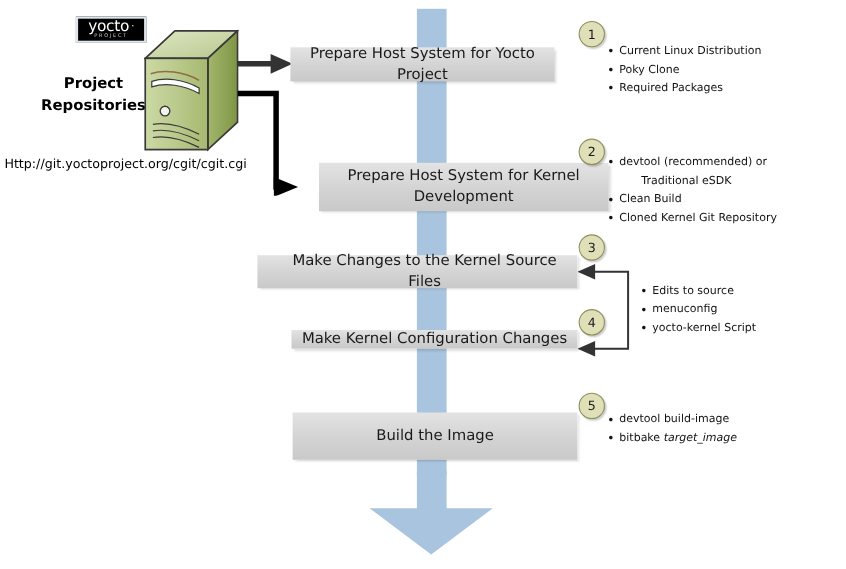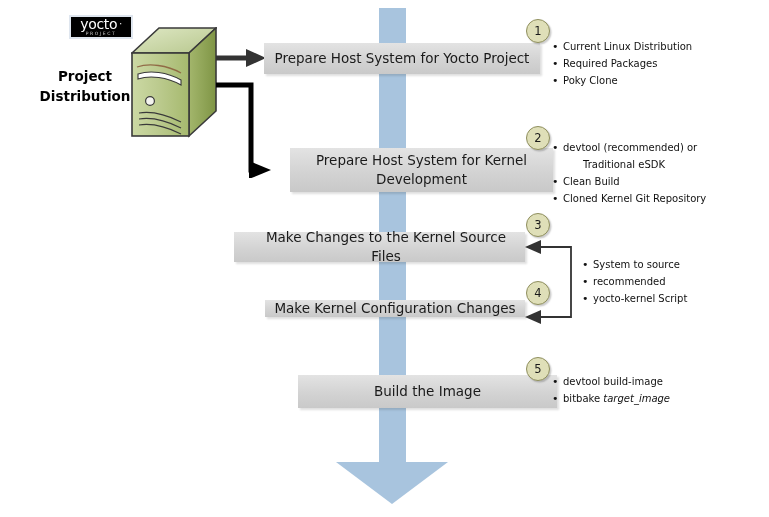--- a/index.html
+++ b/index.html
@@ -89,25 +89,25 @@
     display: flex;
     align-items: center;
     justify-content: center;
     text-align: center;
     font-size: 13.5px;
     color: #1a1a1a;
     line-height: 19px;
     box-sizing: border-box;
     padding: 0 8px;
   }
-  #box1 { left: 264px; top: 43px;  width: 276px; height: 31px; }
+  #box1 { left: 264px; top: 43px;  width: 240px; height: 31px; }
   #box2 { left: 290px; top: 148px; width: 263px; height: 44px; }
   #box3 { left: 234px; top: 232px; width: 291px; height: 30px; padding-left: 21px; }
   #box4 { left: 265px; top: 300px; width: 260px; height: 17px; }
-  #box5 { left: 266px; top: 375px; width: 259px; height: 33px; margin-left: 32px; }
+  #box5 { left: 266px; top: 375px; width: 259px; height: 43px; }
 
   
   .step {
     width: 24px; height: 24px;
     border-radius: 50%;
     background: #dfdfb8;
     border: 1.5px solid #8f8f5e;
     box-sizing: border-box;
     display: flex;
     align-items: center;
@@ -169,22 +169,23 @@
 
   <div class="abs logo-box">
     <div class="logo-main">
       <span>yocto</span><span class="dot">·</span>
     </div>
     <div class="logo-sub">PROJECT</div>
   </div>
 
   <div class="abs src-label">
     <div>Project</div>
-    <div>Distribution</div>
-  </div>
+    <div>Repositories</div>
+  </div>
+  <div class="abs src-url">Http://git.yoctoproject.org/cgit/cgit.cgi</div>
 
   <svg class="abs server" viewBox="0 0 86 116" width="86" height="116">
     <defs>
       <linearGradient id="frontGrad" x1="0" y1="0" x2="1" y2="0">
         <stop offset="0%" stop-color="#ccd9a4"></stop>
         <stop offset="45%" stop-color="#bccb8f"></stop>
         <stop offset="100%" stop-color="#a6b96e"></stop>
       </linearGradient>
       <linearGradient id="sideGrad" x1="0" y1="0" x2="1" y2="0">
         <stop offset="0%" stop-color="#a3b66c"></stop>
@@ -265,46 +266,46 @@
   </div>
   <div class="abs step" id="step5">
     <span>5</span>
   </div>
 
   <ul class="abs blist" id="bullets1">
     <li>
       <span>Current Linux Distribution</span>
     </li>
     <li>
+      <span>Poky Clone</span>
+    </li>
+    <li>
       <span>Required Packages</span>
-    </li>
-    <li>
-      <span>Poky Clone</span>
     </li>
   </ul>
 
   <ul class="abs blist" id="bullets2">
     <li>
       <span>devtool (recommended) or</span>
       <span class="cont">Traditional eSDK</span>
     </li>
     <li>
       <span>Clean Build</span>
     </li>
     <li>
       <span>Cloned Kernel Git Repository</span>
     </li>
   </ul>
 
   <ul class="abs blist" id="bullets3">
     <li>
-      <span>System to source</span>
-    </li>
-    <li>
-      <span>recommended</span>
+      <span>Edits to source</span>
+    </li>
+    <li>
+      <span>menuconfig</span>
     </li>
     <li>
       <span>yocto-kernel Script</span>
     </li>
   </ul>
 
   <ul class="abs blist" id="bullets5">
     <li>
       <span>devtool build-image</span>
     </li>

